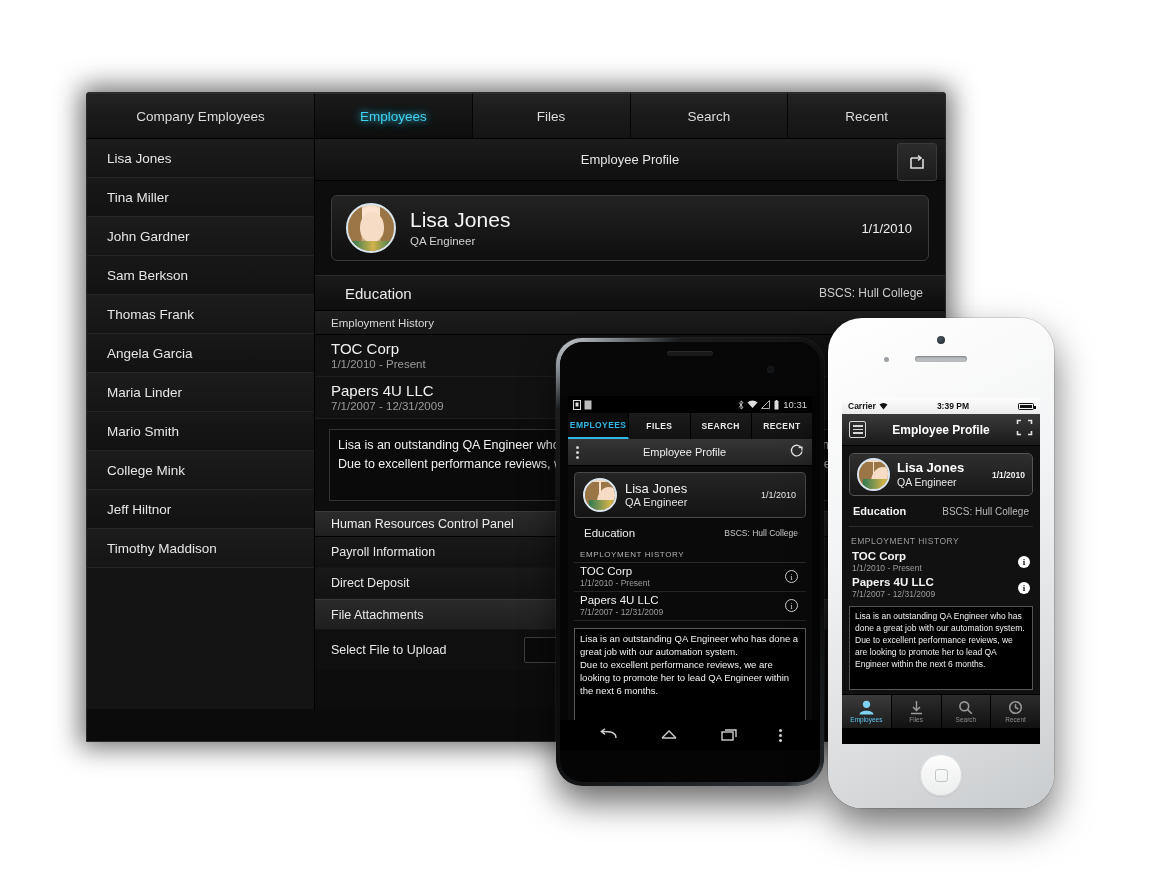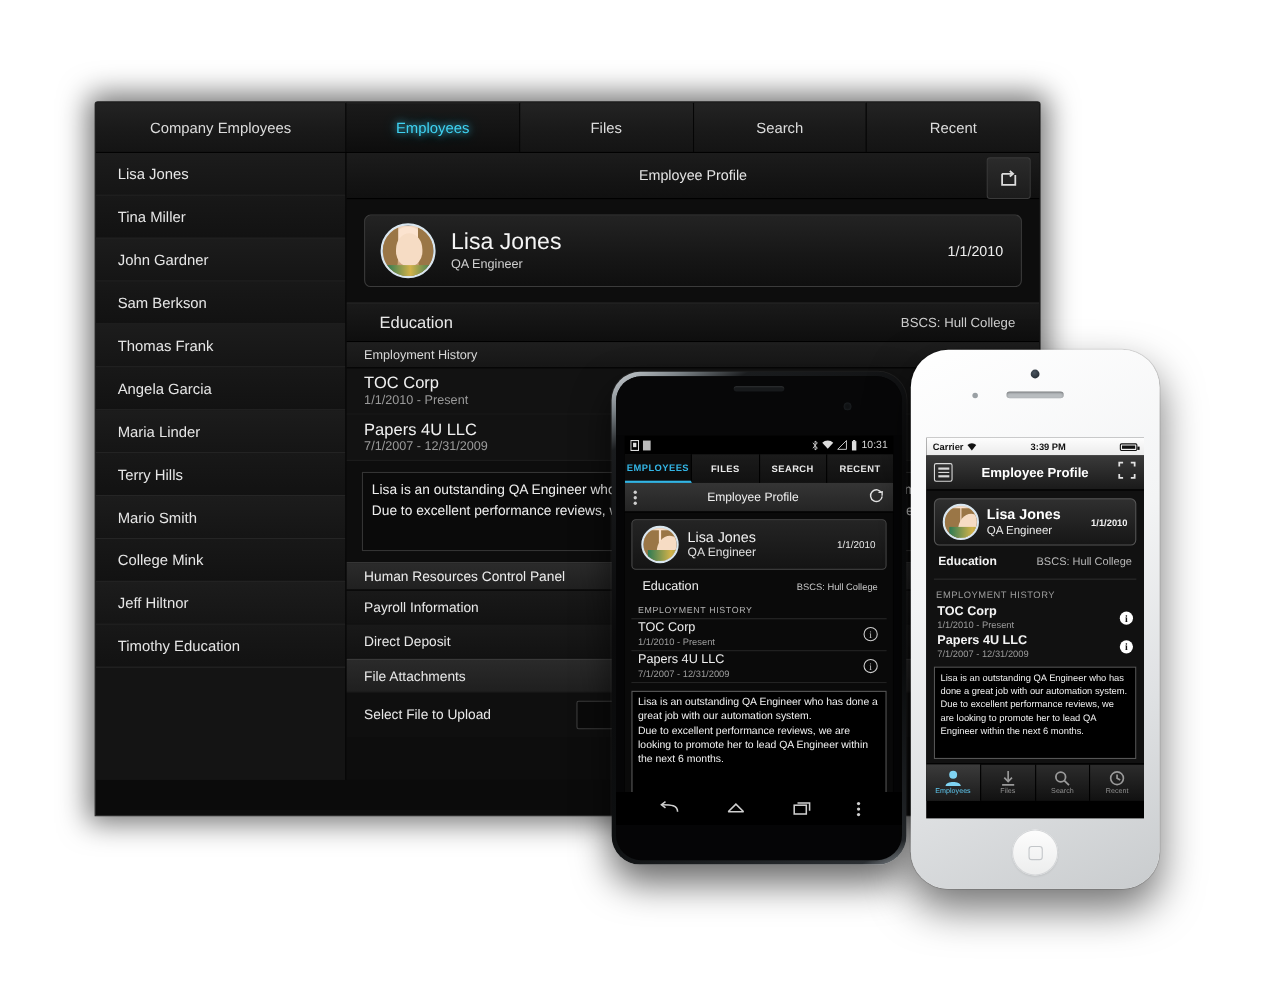--- a/index.html
+++ b/index.html
@@ -324,25 +324,24 @@
       <div class="win-main">
 
         <div class="emp-list">
           <div class="emp-row">Lisa Jones</div>
           <div class="emp-row">Tina Miller</div>
           <div class="emp-row">John Gardner</div>
           <div class="emp-row">Sam Berkson</div>
           <div class="emp-row">Thomas Frank</div>
           <div class="emp-row">Angela Garcia</div>
           <div class="emp-row">Maria Linder</div>
-          <div class="emp-row">Terry Hills</div>
           <div class="emp-row">Mario Smith</div>
           <div class="emp-row">College Mink</div>
           <div class="emp-row">Jeff Hiltnor</div>
-          <div class="emp-row">Timothy Education</div>
+          <div class="emp-row">Timothy Maddison</div>
         </div>
 
         <div class="content">
 
           <div class="content-head">
             <span class="ch-title">Employee Profile</span>
             <div class="ch-btn">
               <svg width="20" height="20" viewBox="0 0 20 20" fill="none" stroke="#ddd" stroke-width="1.6">
                 <path d="M4 6 L4 16 L16 16 L16 7"></path>
                   <path d="M4 6 L13 6"></path>

